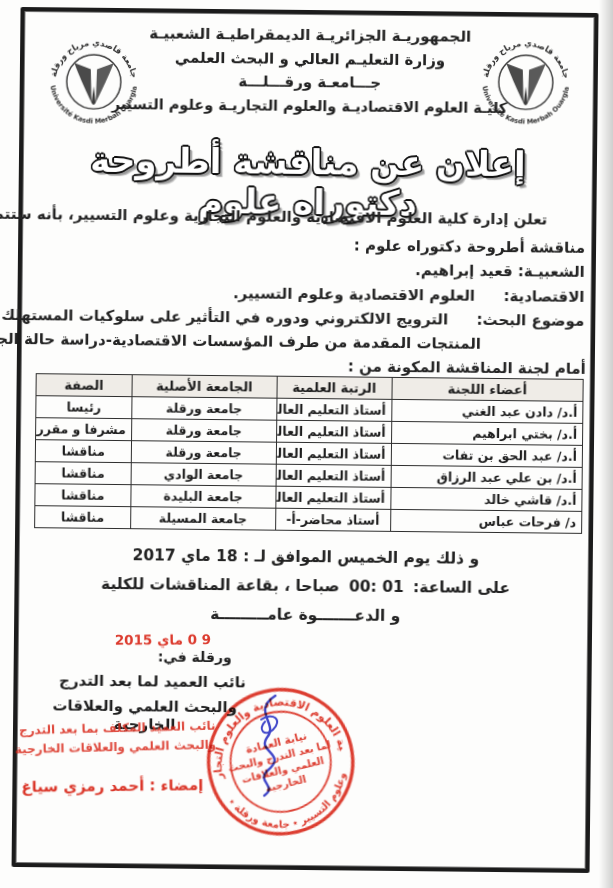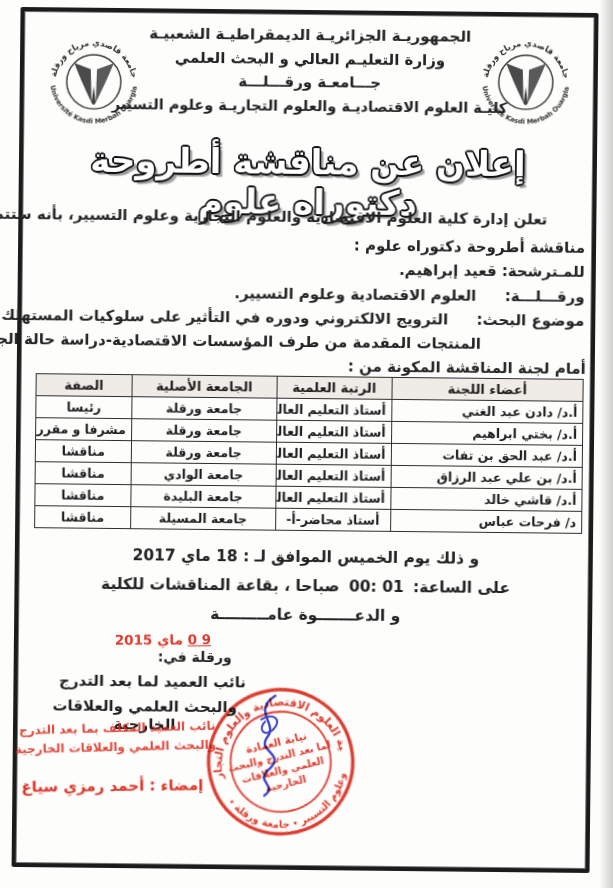--- a/index.html
+++ b/index.html
@@ -49,21 +49,21 @@
   .sched { position:absolute; left:82px; width:450px; text-align:center; direction:rtl;
     font-size:15.5px; font-weight:bold; color:#222; white-space:nowrap; }
   .time-ltr { direction:ltr; unicode-bidi:isolate; display:inline-block; padding:0 4px; }
 
   
   .sig-black { position:absolute; direction:rtl; font-weight:bold; color:#1f1f1f; }
   .red { color:#d92a1c; }
   .date-stamp { position:absolute; left:85px; top:633px; width:160px; text-align:center;
     direction:rtl; font-size:13.5px; font-weight:bold; transform:rotate(-1deg);
     letter-spacing:1px; opacity:.92; }
-  .date-stamp .day { direction:ltr; unicode-bidi:isolate; letter-spacing:4px;text-decoration:underline; }
+  .date-stamp .day { direction:ltr; unicode-bidi:isolate; letter-spacing:4px; }
   .stamp-line { position:absolute; direction:rtl; font-size:12px; font-weight:bold;
     transform:rotate(-2deg); opacity:.85; filter:blur(0.2px); white-space:nowrap; }
   .imdaa { position:absolute; left:25px; top:779px; font-size:15px; font-weight:bold;
     direction:rtl; transform:rotate(-1.2deg); opacity:.95; white-space:nowrap; z-index:6; }
   .round-stamp { position:absolute; left:206px; top:684px; transform:rotate(-14deg);
     opacity:.92; mix-blend-mode:multiply; z-index:5; }
   .blue-sig { position:absolute; left:224px; top:690px; z-index:4; }
 </style>
 </head>
 <body>
@@ -112,25 +112,25 @@
       <div class="l">وزارة التعليـم العالي و البحث العلمي</div>
       <div class="l">جـــامعـة ورقـــلـــة</div>
       <div class="l l4">كليـة العلوم الاقتصاديـة والعلوم التجاريـة وعلوم التسيير</div>
     </div>
 
     <div class="deco-title">إعلان عن مناقشة أطروحة دكتوراه علوم</div>
 
     <div class="bl" style="top:208px; right:68px;">تعلن إدارة كلية العلوم الاقتصادية والعلوم التجارية وعلوم التسيير، بأنه ستتم</div>
     <div class="bl" style="top:236px; right:30px;">مناقشة أطروحة دكتوراه علوم :</div>
     <div class="bl" style="top:260px; right:30px;">
-      <span class="lbl">للمـترشحة:</span>
+      <span class="lbl">الشعبيـة:</span>
       <span>قعيد إبراهيم.</span>
     </div>
     <div class="bl" style="top:285px; right:30px;">
-      <span class="lbl">ورقـــلـــة:</span>
+      <span class="lbl">الاقتصادية:</span>
       <span class="gap18"></span>
       <span>العلوم الاقتصادية وعلوم التسيير.</span>
     </div>
     <div class="bl" style="top:309px; right:30px;">
       <span class="lbl">موضوع البحث:</span>
       <span class="gap18"></span>
       <span>الترويج الالكتروني ودوره في التأثير على سلوكيات المستهلك تجاه</span>
     </div>
     <div class="bl" style="top:333px; right:133px;">المنتجات المقدمة من طرف المؤسسات الاقتصادية-دراسة حالة الجزائر-</div>
     <div class="bl" style="top:357px; right:28px;">أمام لجنة المناقشة المكونة من :</div>

